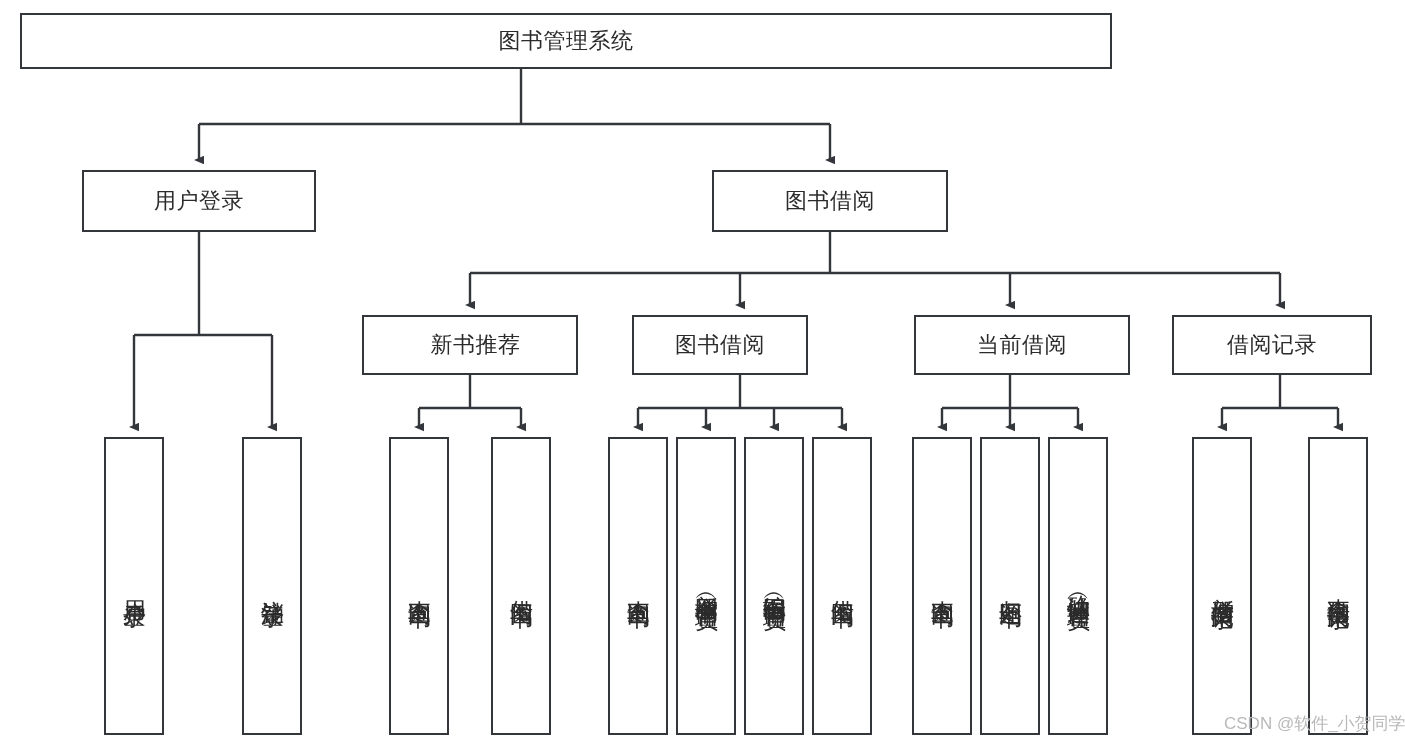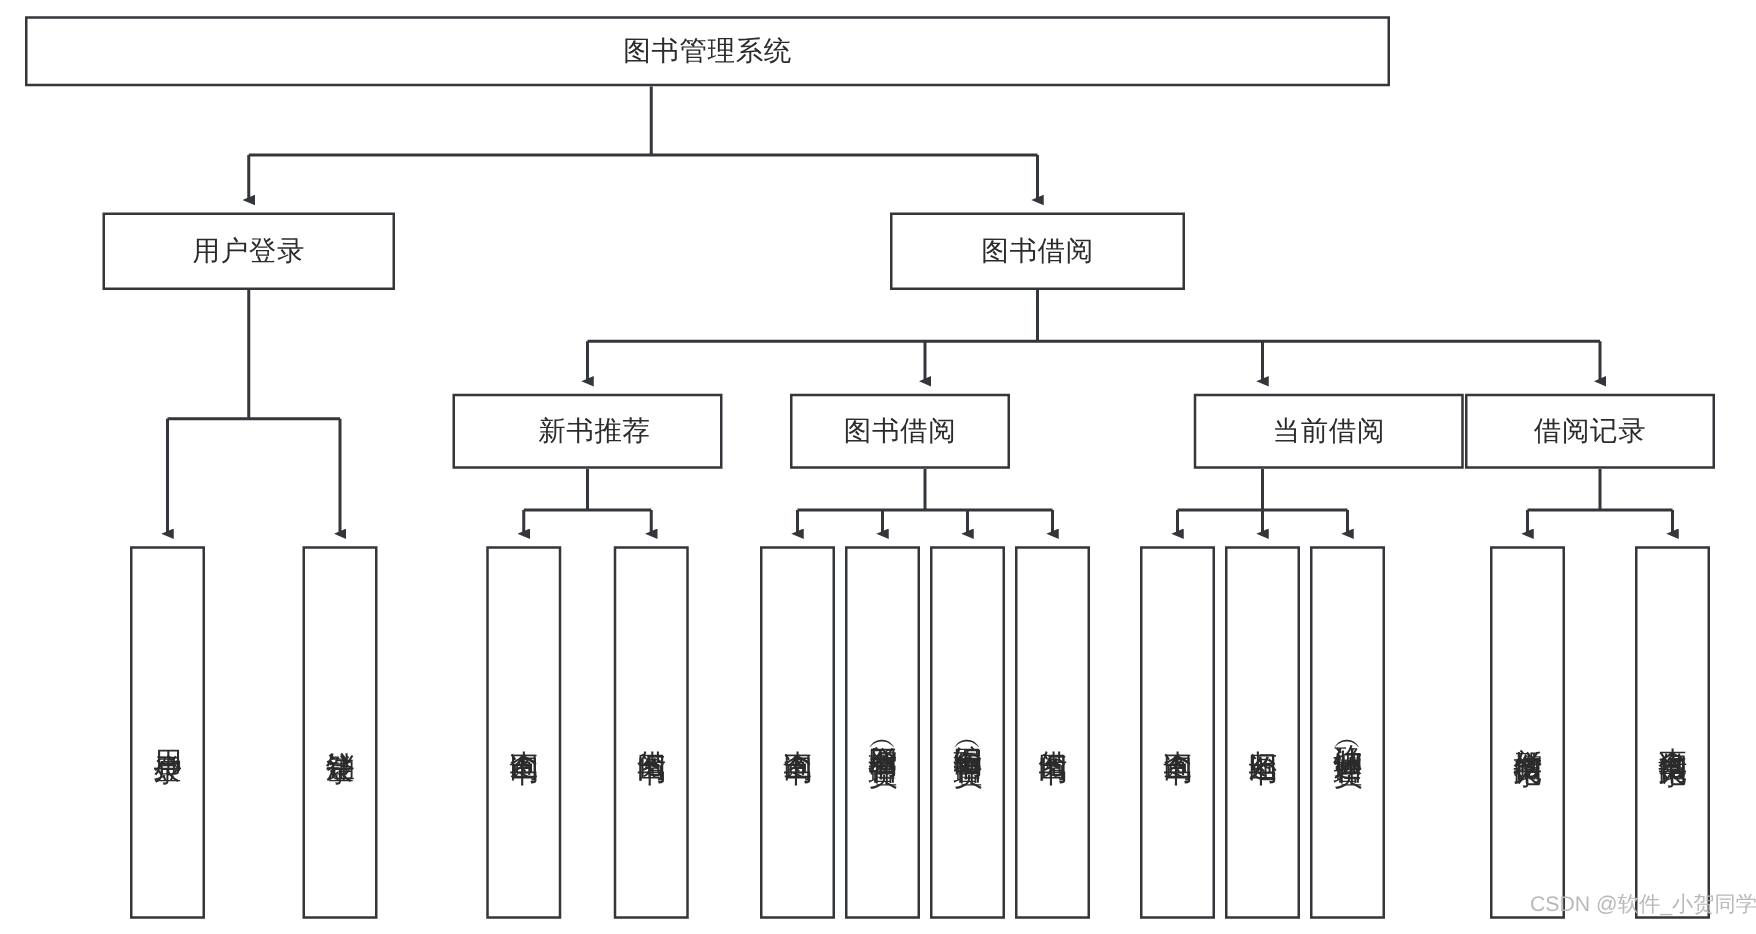--- a/index.html
+++ b/index.html
@@ -134,21 +134,21 @@
   <div class="node horiz" style="left:712px; top:170px; width:236px; height:62px;">
     <span class="label">图书借阅</span>
   </div>
 
   <div class="node horiz" style="left:362px; top:315px; width:216px; height:60px;padding-left:11px;">
     <span class="label">新书推荐</span>
   </div>
   <div class="node horiz" style="left:632px; top:315px; width:176px; height:60px;">
     <span class="label">图书借阅</span>
   </div>
-  <div class="node horiz" style="left:955px; top:315px; width:216px; height:60px;">
+  <div class="node horiz" style="left:914px; top:315px; width:216px; height:60px;">
     <span class="label">当前借阅</span>
   </div>
   <div class="node horiz" style="left:1172px; top:315px; width:200px; height:60px;">
     <span class="label">借阅记录</span>
   </div>
 
   <div class="node vert" style="left:104px; top:437px; width:60px; height:298px;">
     <span class="label">用户登录</span>
   </div>
   <div class="node vert" style="left:242px; top:437px; width:60px; height:298px;">

